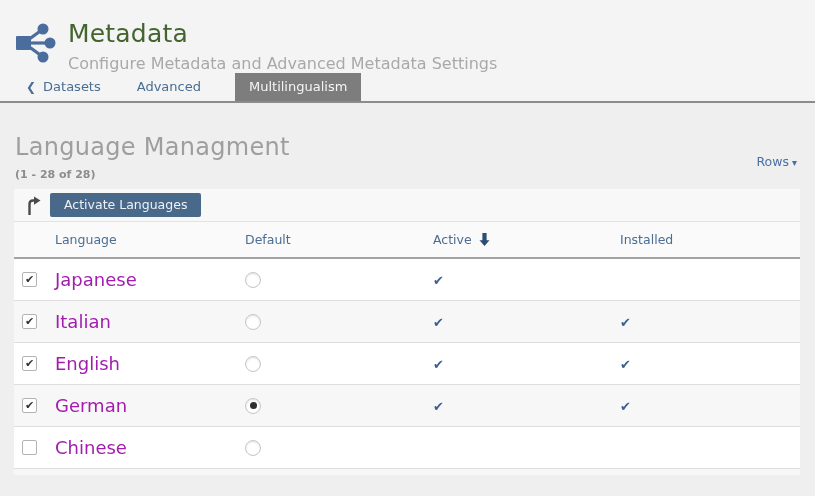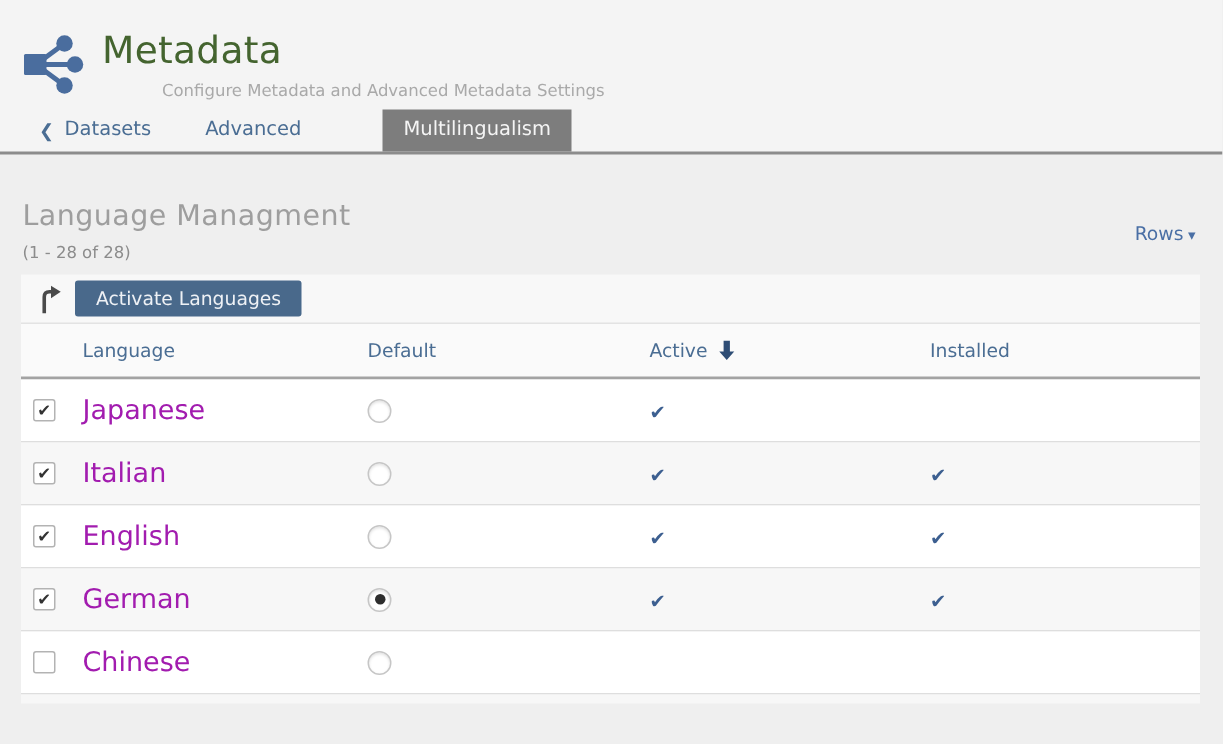--- a/index.html
+++ b/index.html
@@ -17,40 +17,40 @@
     border-bottom: 2px solid var(--tab_underline, #8c8c8c);
   }
   .brand { display: flex; align-items: flex-start; padding: 19px 16px 0 14px; height: 73px; }
   .brand-icon { width: 44px; height: 44px; flex: 0 0 44px; margin-top: 2px; }
   .brand-text { margin-left: 10px; }
   .page-title {
     font-size: 25px; font-weight: 400;
     color: var(--title_green, #44642f);
     letter-spacing: 0.2px;
   }
-  .page-subtitle { font-size: 11px; color: var(--subtitle_gray, #a9a9a9); margin-top: 6px; margin-left: 40px; }
+  .page-subtitle { font-size: 16px; color: var(--subtitle_gray, #a9a9a9); margin-top: 6px; }
 
   .tabs { display: flex; align-items: flex-end; padding-left: 20px; height: 28px; }
   .tab {
     display: flex; align-items: center;
     font-size: 13px; color: var(--accent_blue, #4a6d93);
     height: 28px; line-height: 28px;
     margin-right: 24px; padding: 0 6px;
     cursor: pointer; white-space: nowrap;
   }
   .tab .chev { font-size: 12px; margin-right: 7px; font-weight: bold; }
   .tab.active {
     background: var(--active_tab_bg, #7d7d7d);
-    color: #f5f5f5; padding: 0 14px; margin-left: 24px;
+    color: #f5f5f5; padding: 0 14px; margin-left: 4px;
   }
 
   
   .section-head { position: relative; padding: 30px 18px 0 15px; }
-  .section-title { font-size: 19px; color: var(--section_gray, #9e9e9e); letter-spacing: 0.3px; }
-  .section-count { font-size: 11px; color: #8c8c8c; margin-top: 7px; }
+  .section-title { font-size: 24px; color: var(--section_gray, #9e9e9e); letter-spacing: 0.3px; }
+  .section-count { font-size: 11px; color: #8c8c8c; margin-top: 7px; font-weight: bold; }
   .rows-link {
     position: absolute; right: 18px; bottom: 12px;
     font-size: 12.5px; color: var(--link_blue, #4a6fa5); cursor: pointer;
   }
   .rows-link .caret { font-size: 10px; margin-left: 3px; }
 
   
   .panel { margin: 8px 15px 0 14px; width: 786px; }
 
   .toolbar {

